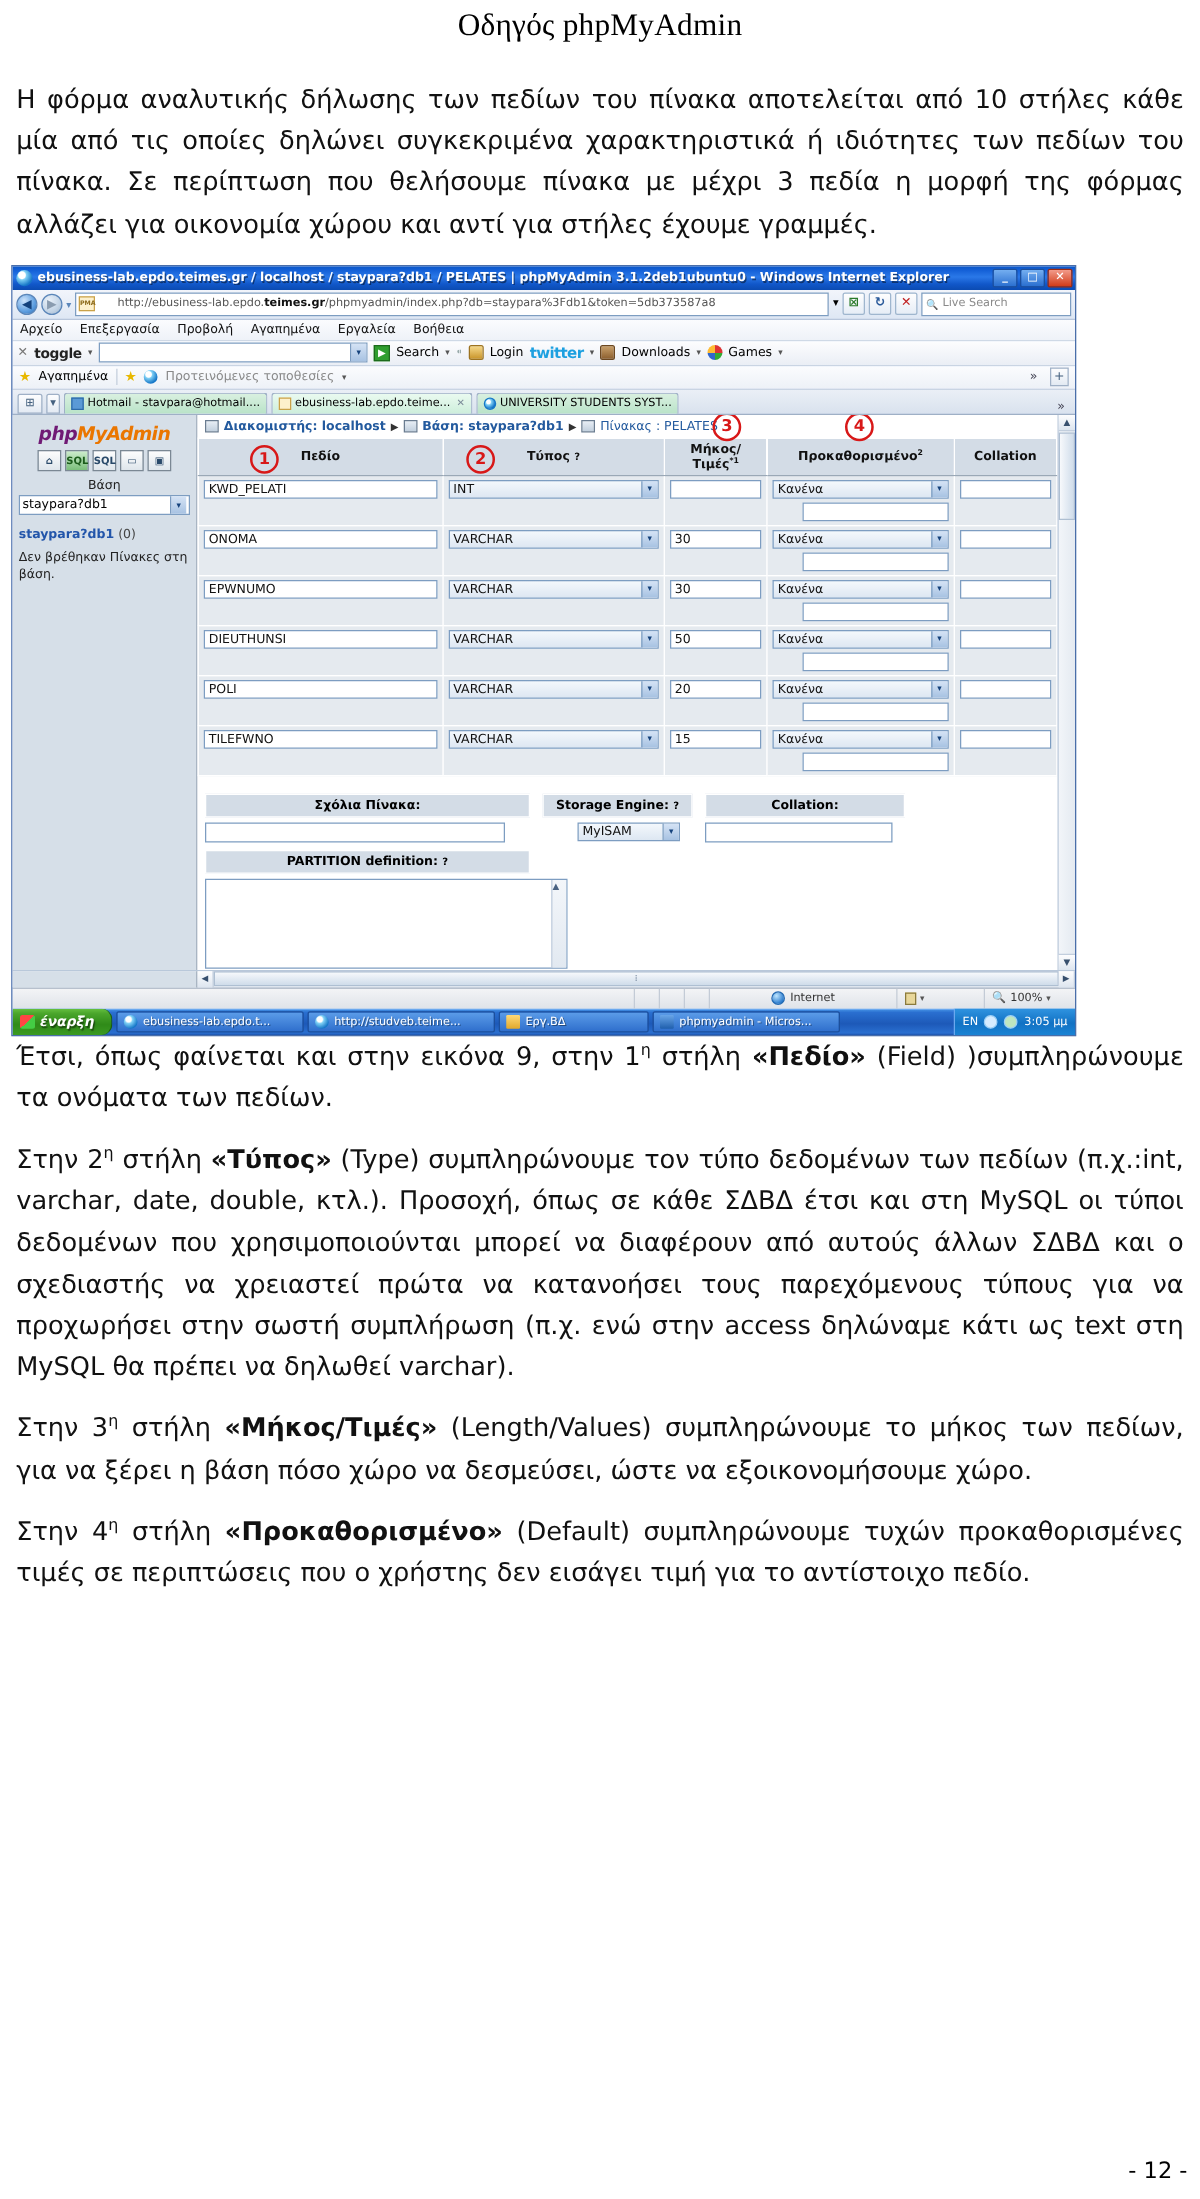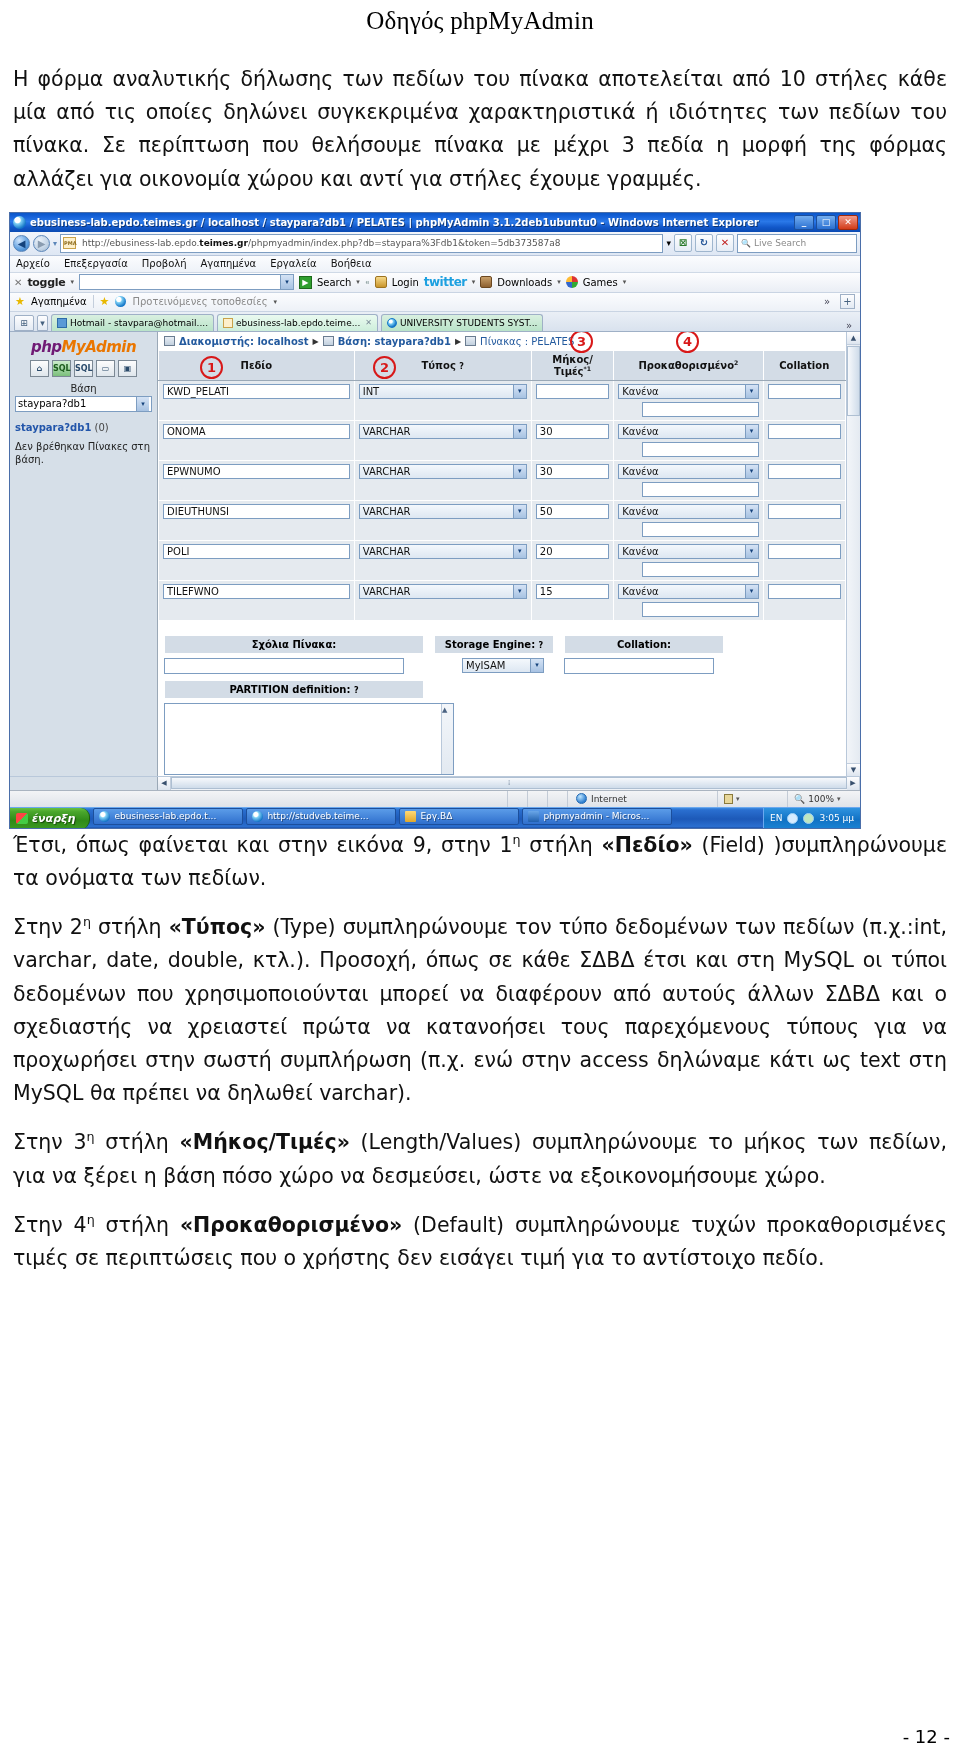--- a/index.html
+++ b/index.html
@@ -99,21 +99,21 @@
   .navcircle {
     width:17px;height:17px;border-radius:50%;
     background: radial-gradient(circle at 35% 30%, #cfe4fb, #5f9fe0 60%, #2d6db5);
     border:1px solid #5b86b9; flex:none;
     color:#14427c; font-size:10px; line-height:15px; text-align:center; font-weight:bold;
   }
   .navcircle.dim { background: radial-gradient(circle at 35% 30%, #eaf1f9, #c3d4e6 60%, #9db3c9); color:#8a9cb0;}
   .navdrop { color:#5b86b9; font-size:8px; flex:none; }
   .addr {
     flex:1; height:19px; background:#fff; border:1px solid #7d9dc1;
-    display:flex; align-items:center; gap:6px; padding:0 2px;
+    display:flex; align-items:center; gap:18px; padding:0 2px;
     overflow:hidden; white-space:nowrap;
   }
   .addr .pma-ico {
     width:13px;height:12px;flex:none;
     background:#fdf0cc; border:1px solid #c9a24a;
     font-size:5px; color:#8d6b1d; text-align:center; line-height:11px; font-weight:bold;
   }
   .addr .url { font-size:9px; color:#555; overflow:hidden; }
   .addr .url .dark { color:#111; font-weight:bold; }
   .navsq {
@@ -295,21 +295,21 @@
   .sb-cell{ border-right:1px solid #c3cbd6; height:100%; }
   .sb-zone{ flex:1; }
   .sb-internet{ display:flex;align-items:center;gap:4px; padding:0 8px; }
   .globe{ width:11px;height:11px;border-radius:50%;
           background:radial-gradient(circle at 35% 30%,#bfe6ff,#2f7fd0 70%); border:1px solid #236ab3;}
   .sb-zoom{ display:flex;align-items:center;gap:3px;padding:0 6px;}
   .sb-lock{ width:9px;height:10px;border:1px solid #8a7a3c;background:#e8d79a;}
 
   
   .taskbar{
-    height:21px; display:flex; 
+    height:21px; display:flex; align-items:center;
     background: linear-gradient(to bottom,#3f8ae0 0%,#2a6fd0 10%,#1d59b8 55%,#2a6fd0 92%,#1e54ad 100%);
     border-top:1px solid #6aa8ef;
   }
   .startbtn{
     height:21px; display:flex;align-items:center;gap:4px;padding:0 14px 0 6px;
     background: linear-gradient(to bottom,#66c040 0%,#4aa62c 18%,#2f8a18 60%,#3b9a22 100%);
     border-right:1px solid #1c5f0c;
     border-radius: 0 9px 9px 0;
     color:#fff; font-style:italic; font-weight:bold; font-size:11px;
     text-shadow:1px 1px 1px rgba(0,0,0,.5);
@@ -686,21 +686,21 @@
         <span class="hs-thumb">⁞</span>
         <span class="hs-arrow">▶</span>
       </div>
     </div>
 
     <div class="statusbar">
       <span class="sb-cell sb-zone"></span>
       <span class="sb-cell" style="width:20px;"></span>
       <span class="sb-cell" style="width:20px;"></span>
       <span class="sb-cell" style="width:20px;"></span>
-      <span class="sb-cell sb-internet" style="width:150px;">
+      <span class="sb-cell sb-internet" style="width:150px;justify-content:center;">
         <span class="globe"></span>
         <span>Internet</span>
       </span>
       <span class="sb-cell sb-zoom" style="width:70px;">
         <span class="sb-lock"></span>
         <span class="chev">▾</span>
       </span>
       <span class="sb-zoom" style="width:72px;">
         <span>🔍</span>
         <span>100%</span>

